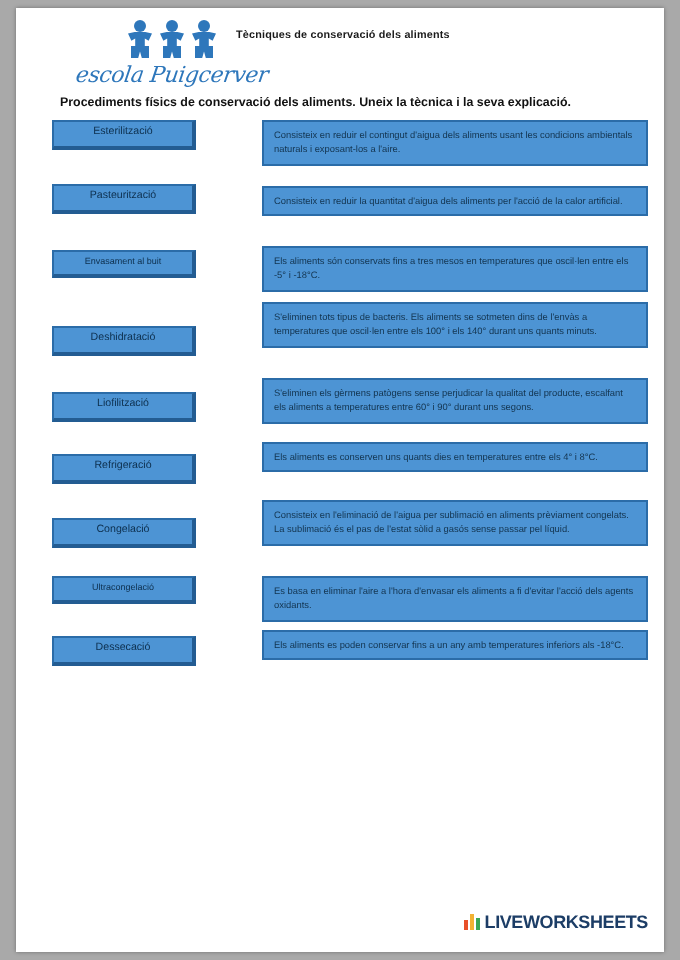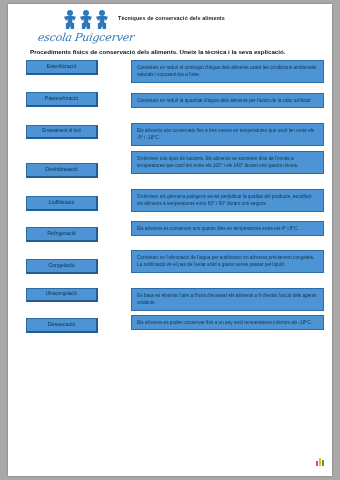--- a/index.html
+++ b/index.html
@@ -253,15 +253,16 @@
         </div>
       </div>
   </div>
 
   <div class="watermark">
     <span class="wm-bars">
         <i></i>
         <i></i>
         <i></i>
       </span>
+    <span class="wm-text">LIVEWORKSHEETS</span>
   </div>
 
 </div>
 
 </body></html>

